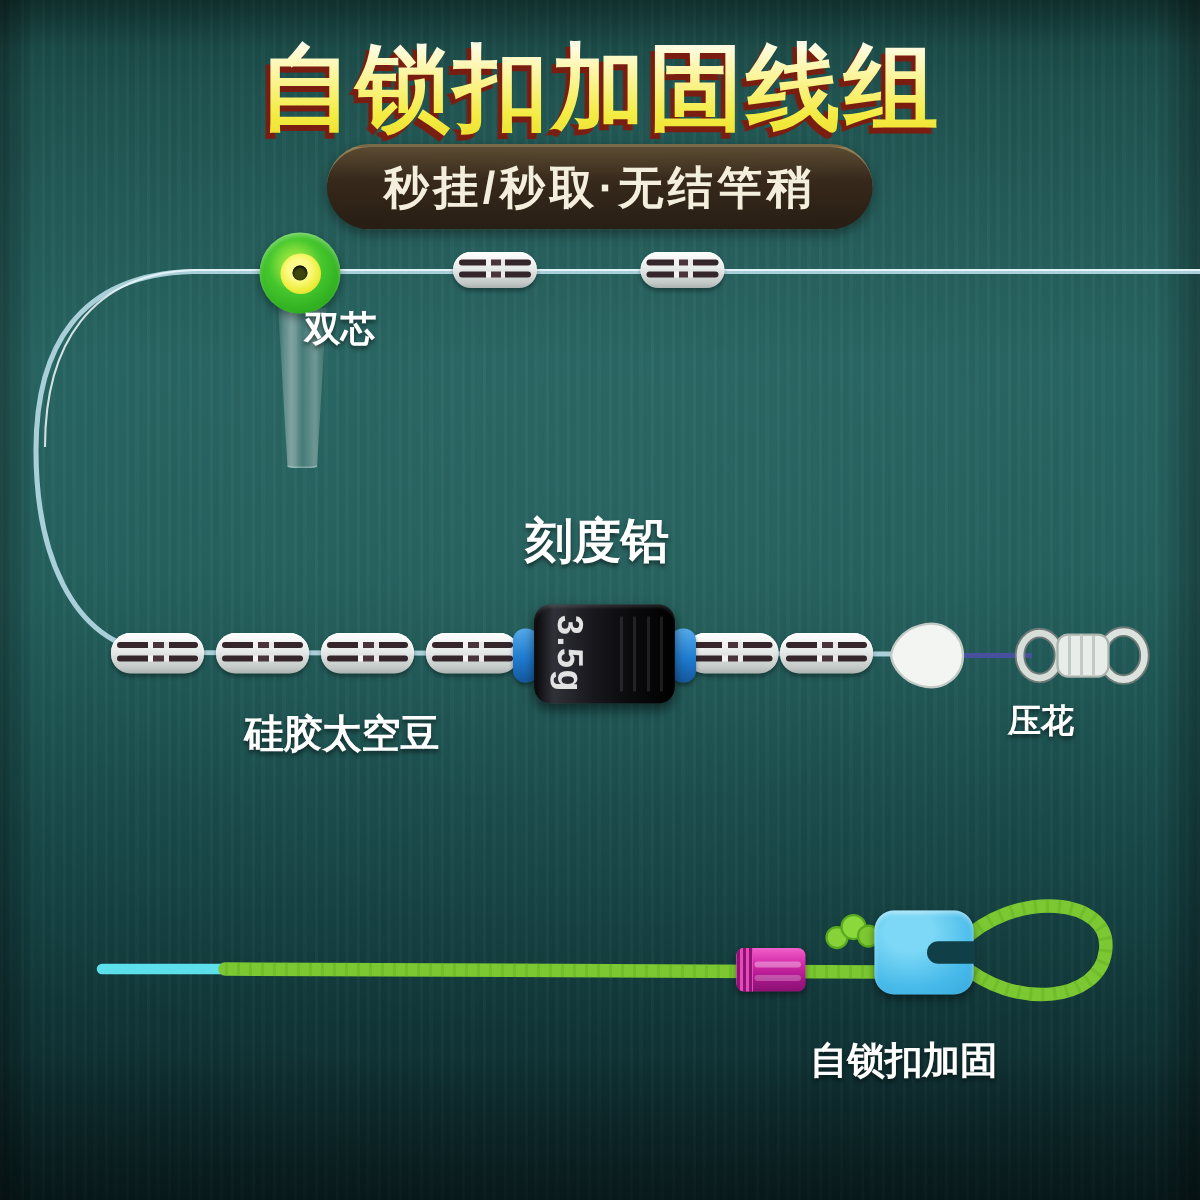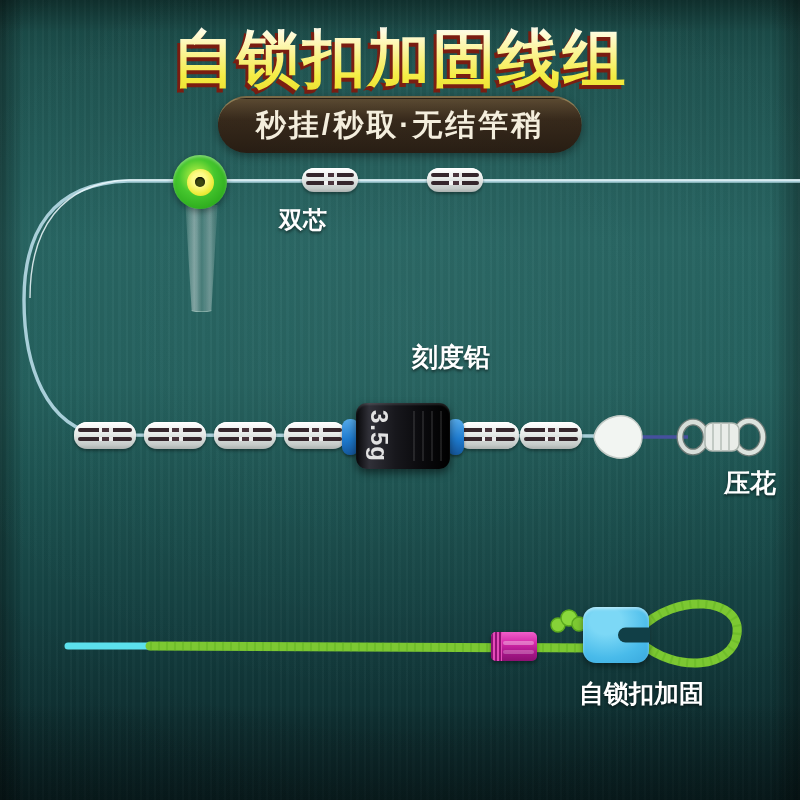--- a/index.html
+++ b/index.html
@@ -72,27 +72,27 @@
   .pink-stopper::before{content:"";position:absolute;left:0;top:0;bottom:0;width:11px;border-radius:5px 0 0 5px;
     background:repeating-linear-gradient(90deg,#8e1174 0 2px,#e44ab8 2px 4px);}
   .pink-stopper::after{content:"";position:absolute;left:12px;right:3px;top:9px;height:4px;border-radius:2px;
     background:rgba(255,255,255,0.35);box-shadow:0 9px 0 rgba(255,255,255,0.25);}
   .buckle{position:absolute;left:583px;top:607px;width:66px;height:56px;border-radius:13px;z-index:3;
     background:radial-gradient(120% 120% at 35% 25%, #7cd8f6 0 20%, #49bbea 55%, #2d9cd6 100%);
     box-shadow:0 3px 6px rgba(0,0,0,0.4), inset 0 2px 3px rgba(255,255,255,0.45);}
   .buckle::after{content:"";position:absolute;right:-1px;top:50%;transform:translateY(-50%);
     width:32px;height:15px;border-radius:9px 0 0 9px;background:#113f47;}
   
-  .lbl{position:absolute;color:#ffffff;font-weight:700;text-align:right;z-index:6;
+  .lbl{position:absolute;color:#ffffff;font-weight:700;text-align:left;z-index:6;
     text-shadow:0 2px 3px rgba(0,0,0,0.5);line-height:1.18;}
   .lbl-float{left:203px;top:206px;width:124px;font-size:24px;}
-  .lbl-scale{left:350px;top:342px;width:140px;font-size:26px;}
+  .lbl-scale{left:350px;top:342px;width:140px;font-size:32px;}
   .lbl-beans{left:163px;top:474px;width:204px;font-size:26px;}
-  .lbl-swivel{left:672px;top:468px;width:104px;font-size:26px;}
-  .lbl-lock{left:540px;top:679px;width:164px;font-size:25px;}
+  .lbl-swivel{left:672px;top:468px;width:104px;font-size:22px;}
+  .lbl-lock{left:540px;top:693px;width:164px;font-size:25px;}
 </style>
 </head>
 <body>
 
 <div class="canvas">
   <div class="streaks"></div>
 
   <svg class="rig" width="800" height="800" viewBox="0 0 800 800">
 
     <path d="M 802,181 L 128,181 C 52,183 24,232 24,300 C 24,366 46,428 102,435 L 596,436" fill="none" stroke="#a9cfd9" stroke-width="3.4"></path>
@@ -155,19 +155,20 @@
     </div>
   </div>
 
   <div class="pink-stopper"></div>
   <div class="buckle"></div>
 
   <div class="lbl lbl-float">
     <div>双芯</div>
   </div>
   <div class="lbl lbl-scale">刻度铅</div>
+  <div class="lbl lbl-beans">硅胶太空豆</div>
   <div class="lbl lbl-swivel">
     <div>压花</div>
   </div>
   <div class="lbl lbl-lock">自锁扣加固</div>
 
   <div class="vignette"></div>
 </div>
 
 </body></html>

